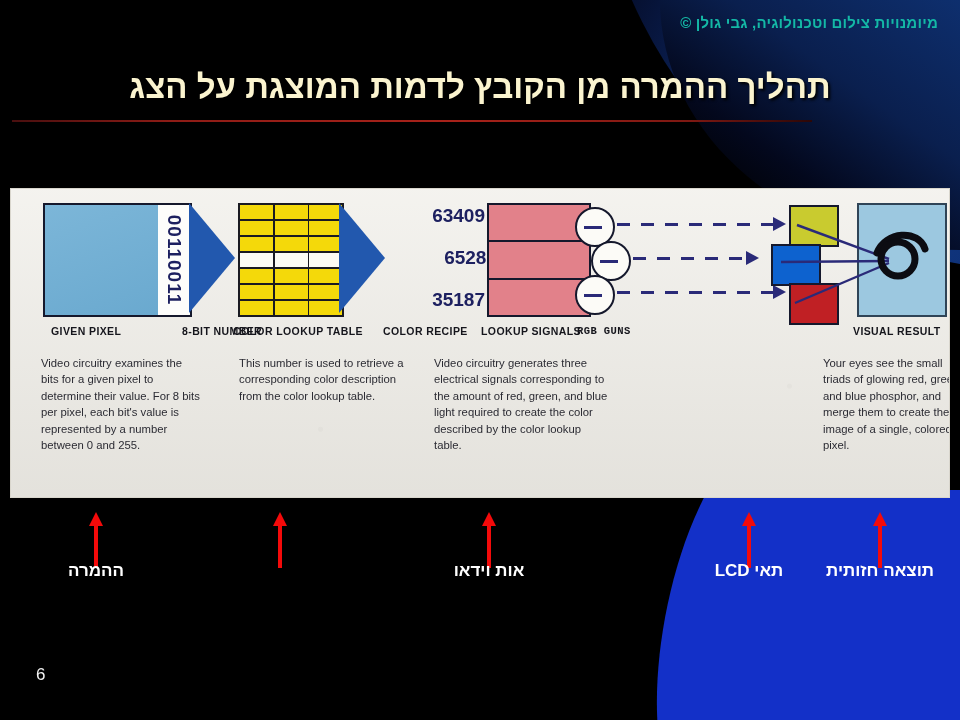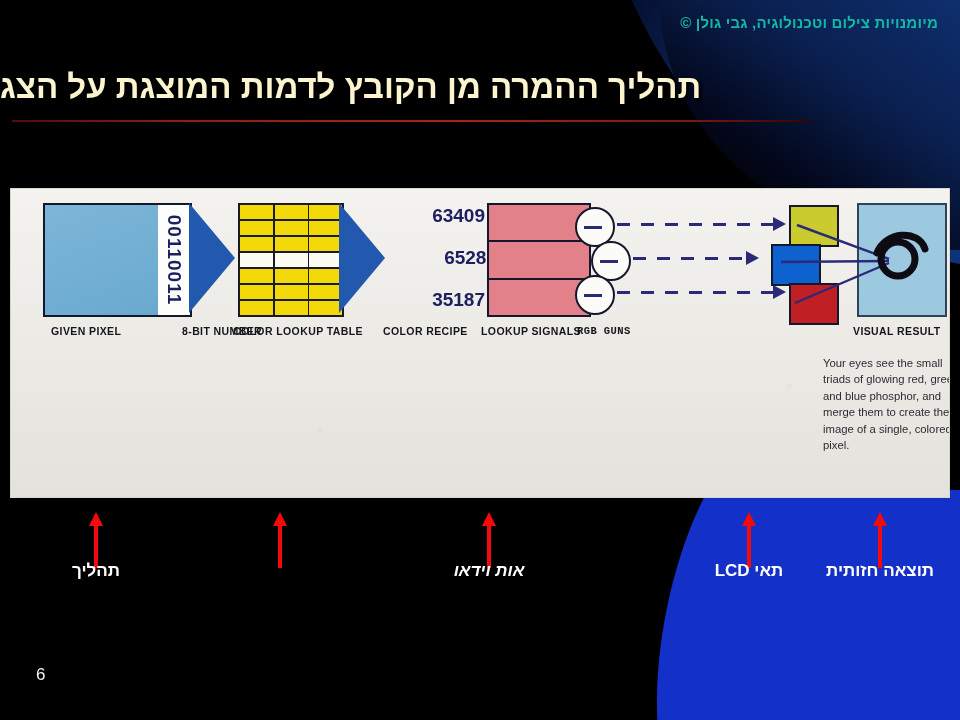--- a/index.html
+++ b/index.html
@@ -37,21 +37,21 @@
   .copyright{
     position:absolute;top:14px;right:22px;
     color:#14b8a6;font-size:15px;font-weight:bold;
     direction:rtl;unicode-bidi:bidi-override;
     letter-spacing:.2px;white-space:nowrap;
   }
 
   
   .title{
     position:absolute;top:68px;left:0;width:100%;
-    text-align:left;direction:rtl;
+    text-align:center;direction:rtl;
     color:#fbf4cf;font-size:33px;font-weight:bold;
     text-shadow:2px 2px 3px #000;
     white-space:nowrap;
   }
   .title-rule{
     position:absolute;top:120px;left:12px;width:800px;height:2px;
     background:linear-gradient(90deg,#4a0f0f 0%, #8e1c16 20%, #a8221a 55%, #7d1812 85%, #2b0707 100%);
   }
 
   
@@ -305,37 +305,40 @@
     </svg>
 
     <div class="fig-label lb1">GIVEN PIXEL</div>
     <div class="fig-label lb2">8-BIT NUMBER</div>
     <div class="fig-label lb3">COLOR LOOKUP TABLE</div>
     <div class="fig-label lb4">COLOR RECIPE</div>
     <div class="fig-label lb5">LOOKUP SIGNALS</div>
     <div class="fig-label lb6">RGB GUNS</div>
     <div class="fig-label lb7">VISUAL RESULT</div>
 
+    <div class="fig-para p1">Video circuitry examines the bits for a given pixel to determine their value.  For 8 bits per pixel, each bit's value is represented by a number between 0 and 255.</div>
+    <div class="fig-para p2">This number is used to retrieve a corresponding color description from the color lookup table.</div>
+    <div class="fig-para p3">Video circuitry generates three electrical signals corresponding to the amount of red, green, and blue light required to create the color described by the color lookup table.</div>
     <div class="fig-para p4">Your eyes see the small triads of glowing red, green, and blue phosphor, and merge them to create the image of a single, colored pixel.</div>
   </div>
 
   <div id="callout-layer">
       <div class="callout" style="left: 16px; top: 512px; width: 160px; height: 90px;">
         <div class="head"></div>
         <div class="shaft" style="height: 44px;"></div>
-        <div class="cap" style="top: 48px;">תהליך</div>
+        <div class="cap" style="top: 48px;">ההמרה</div>
       </div>
       <div class="callout" style="left: 200px; top: 512px; width: 160px; height: 90px;">
         <div class="head"></div>
         <div class="shaft" style="height: 44px;"></div>
       </div>
       <div class="callout" style="left: 409px; top: 512px; width: 160px; height: 90px;">
         <div class="head"></div>
         <div class="shaft" style="height: 44px;"></div>
-        <div class="cap" style="top: 48px; font-style: italic;">אות וידאו</div>
+        <div class="cap" style="top: 48px;">אות וידאו</div>
       </div>
       <div class="callout" style="left: 669px; top: 512px; width: 160px; height: 90px;">
         <div class="head"></div>
         <div class="shaft" style="height: 44px;"></div>
         <div class="cap" style="top: 48px;">תאי LCD</div>
       </div>
       <div class="callout" style="left: 800px; top: 512px; width: 160px; height: 90px;">
         <div class="head"></div>
         <div class="shaft" style="height: 44px;"></div>
         <div class="cap" style="top: 48px;">תוצאה חזותית</div>

